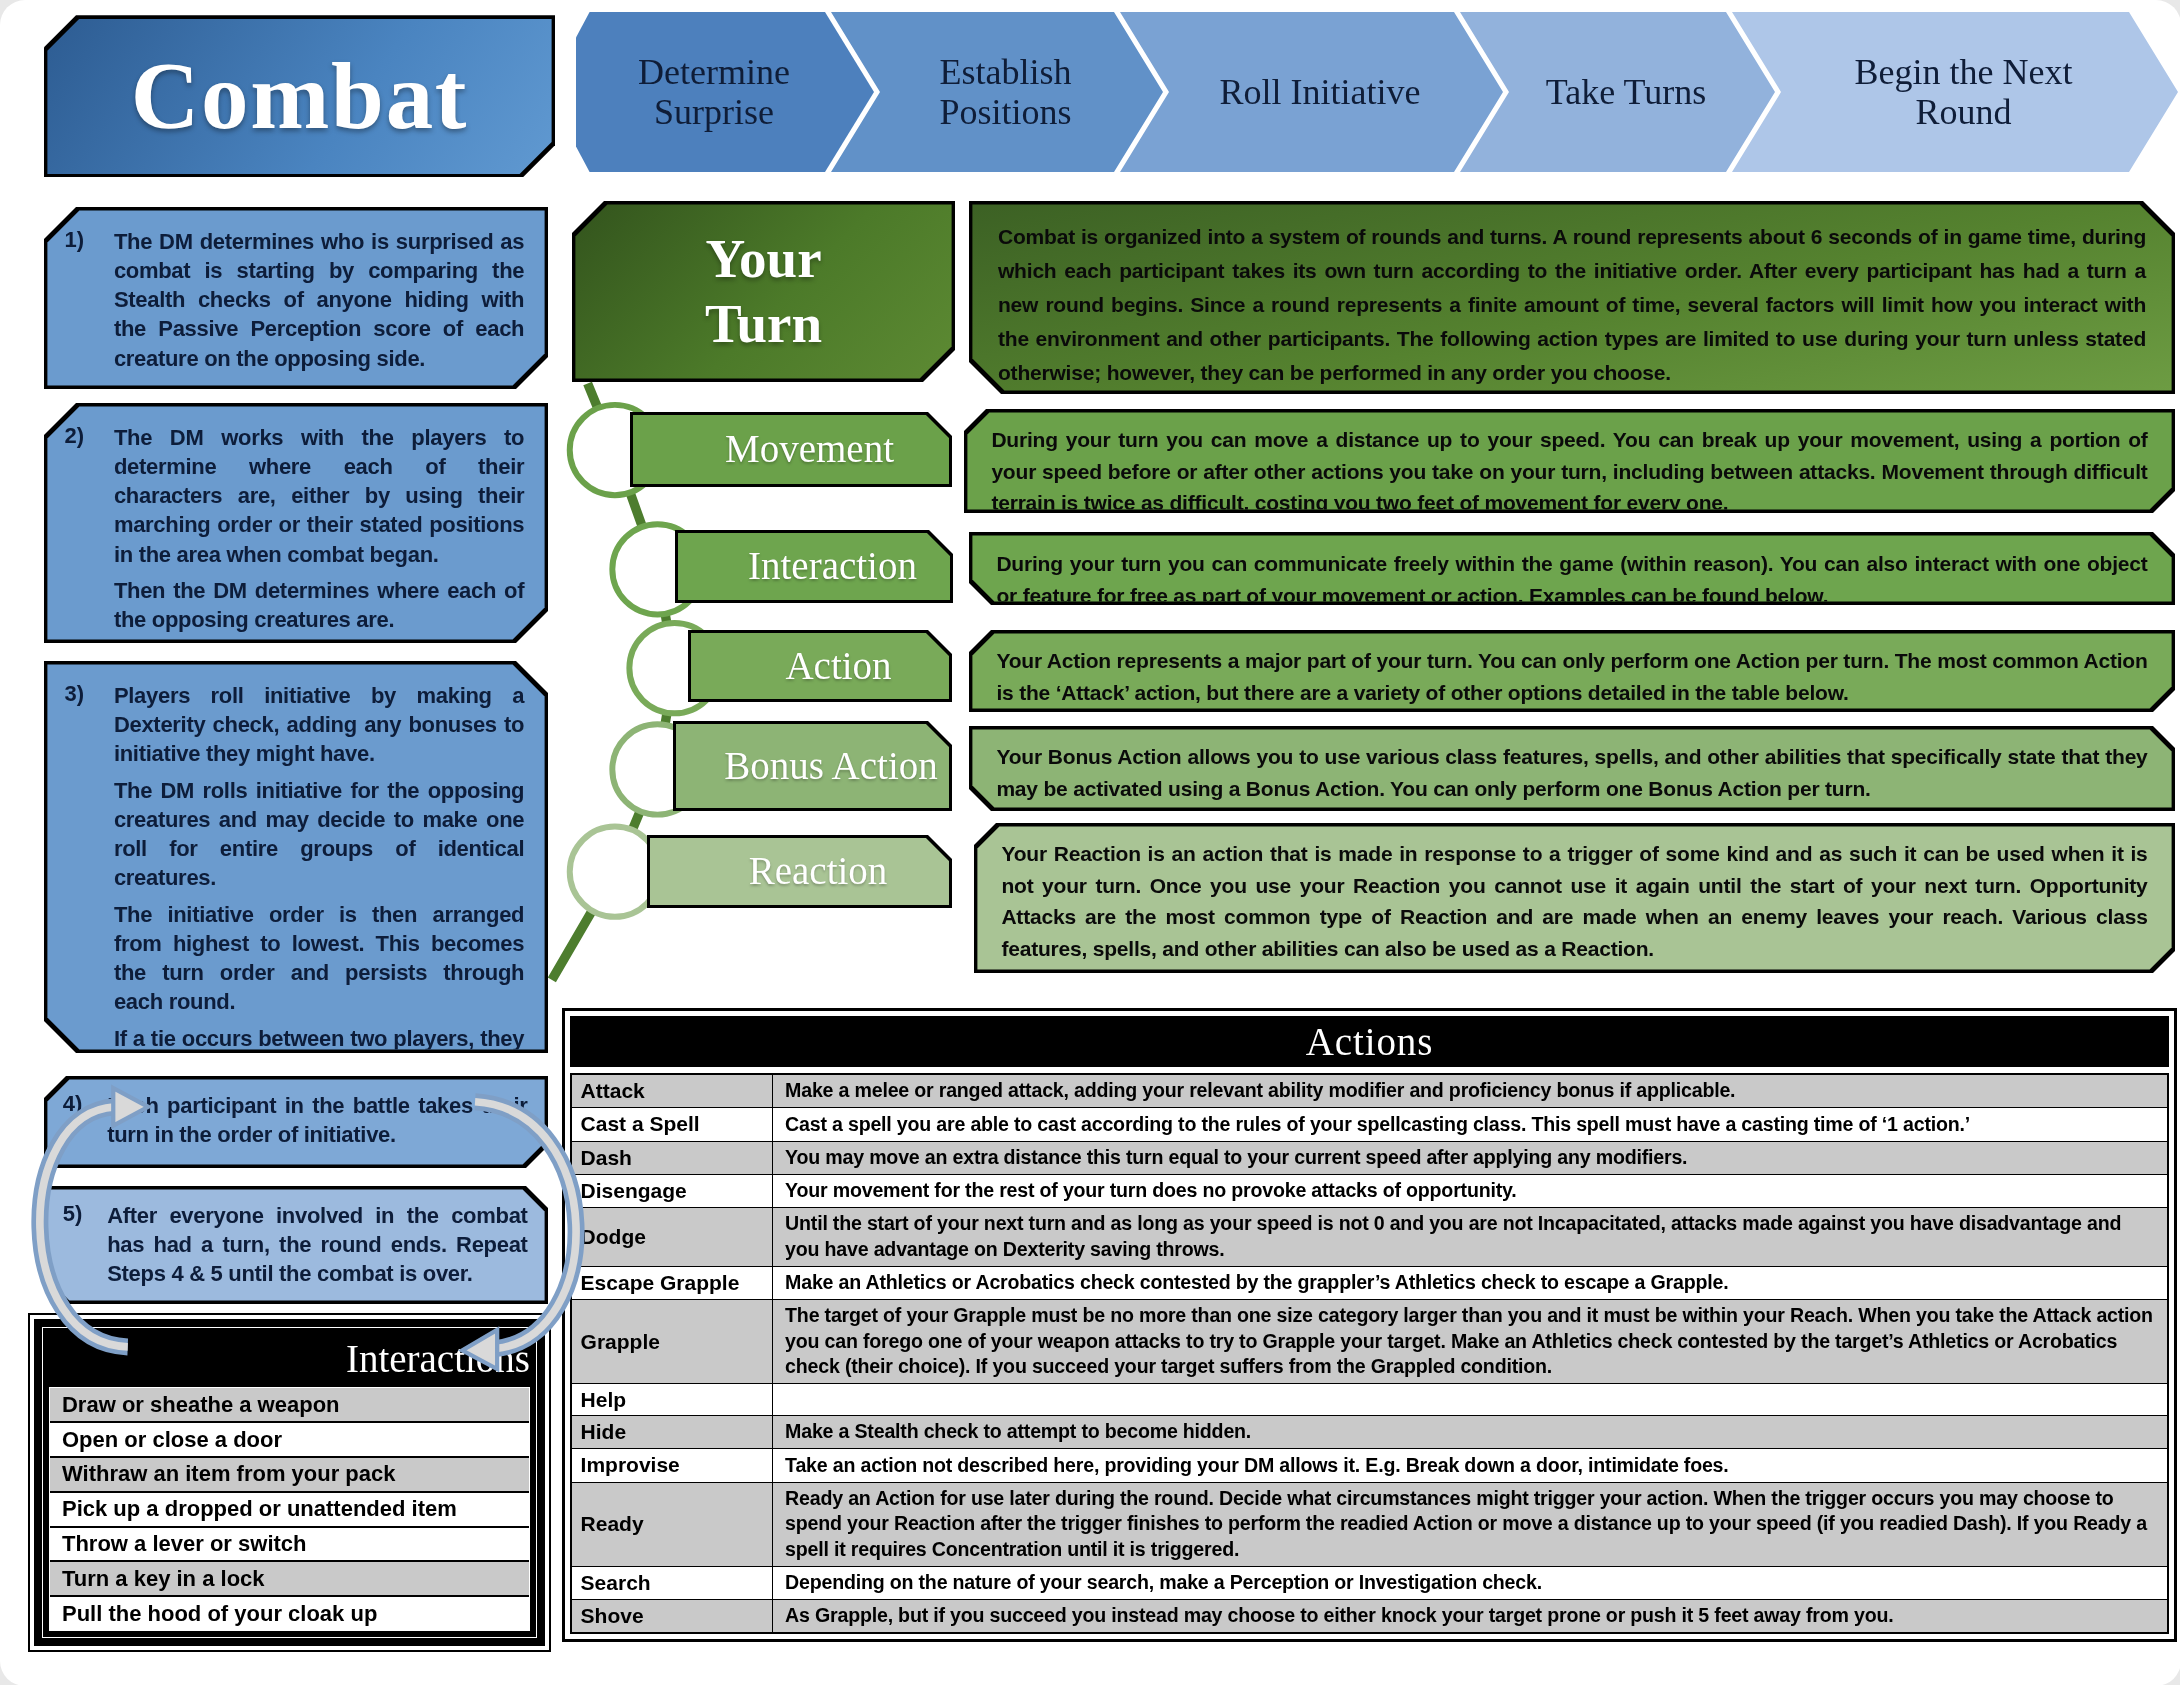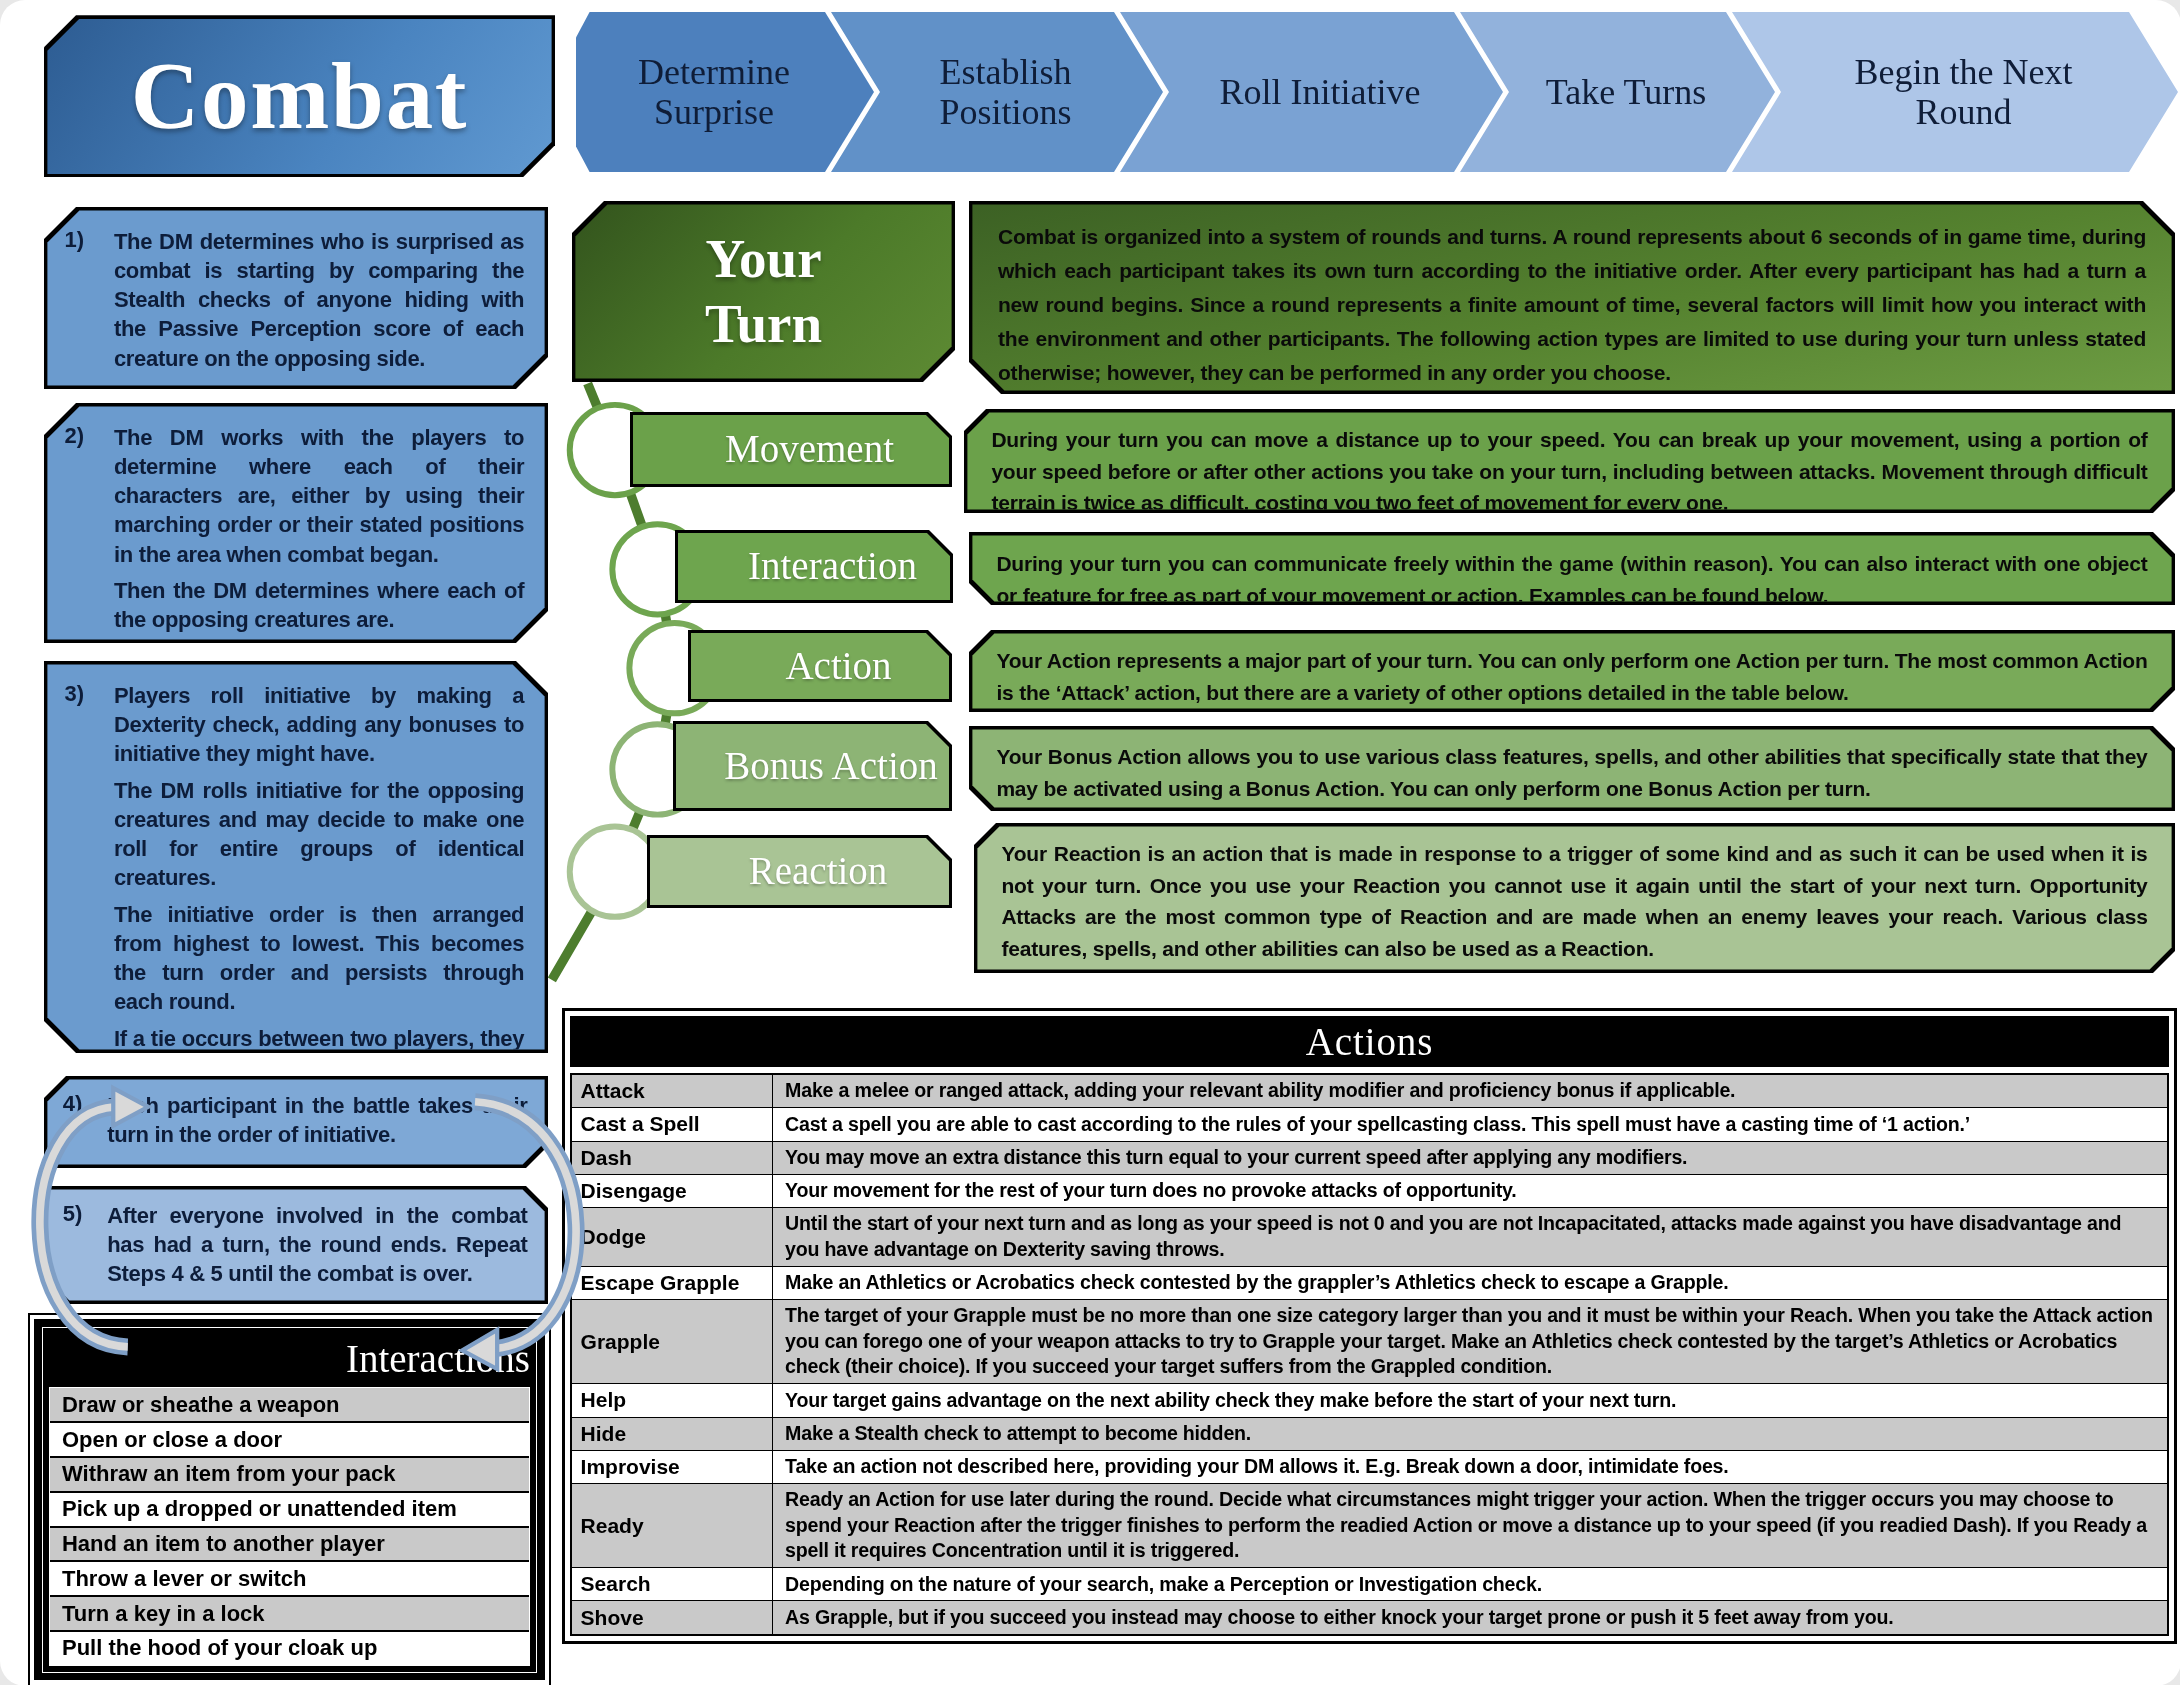--- a/index.html
+++ b/index.html
@@ -288,21 +288,20 @@
         <div class="arow even">
           <div class="acell-name">Escape Grapple</div>
           <div class="acell-desc">Make an Athletics or Acrobatics check contested by the grappler’s Athletics check to escape a Grapple.</div>
         </div>
         <div class="arow odd">
           <div class="acell-name">Grapple</div>
           <div class="acell-desc">The target of your Grapple must be no more than one size category larger than you and it must be within your Reach. When you take the Attack action you can forego one of your weapon attacks to try to Grapple your target. Make an Athletics check contested by the target’s Athletics or Acrobatics check (their choice). If you succeed your target suffers from the Grappled condition.</div>
         </div>
         <div class="arow even">
           <div class="acell-name">Help</div>
-          <div class="acell-desc">Your target gains advantage on the next ability check they make before the start of your next turn.</div>
         </div>
         <div class="arow odd">
           <div class="acell-name">Hide</div>
           <div class="acell-desc">Make a Stealth check to attempt to become hidden.</div>
         </div>
         <div class="arow even">
           <div class="acell-name">Improvise</div>
           <div class="acell-desc">Take an action not described here, providing your DM allows it. E.g. Break down a door, intimidate foes.</div>
         </div>
         <div class="arow odd">
@@ -322,21 +321,20 @@
 
   <div id="interactions">
     <div class="inner">
         <div class="wframe">
       <div id="inter-title">Interactions</div>
       <div id="inter-list">
             <div class="irow odd">Draw or sheathe a weapon</div>
             <div class="irow even">Open or close a door</div>
             <div class="irow odd">Withraw an item from your pack</div>
             <div class="irow even">Pick up a dropped or unattended item</div>
-            <div class="irow odd">Hand an item to another player</div>
             <div class="irow even">Throw a lever or switch</div>
             <div class="irow odd">Turn a key in a lock</div>
             <div class="irow even">Pull the hood of your cloak up</div>
           </div>
     </div>
       </div>
   </div>
 
 </div>
 

